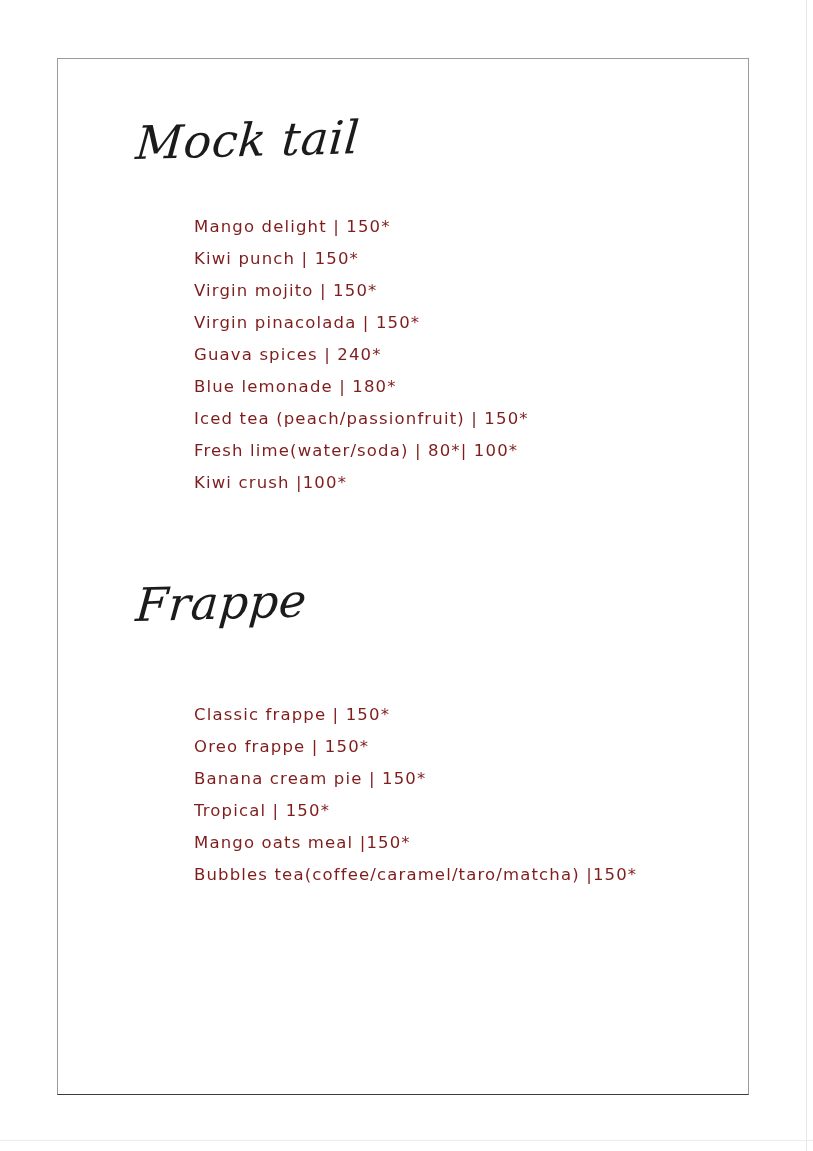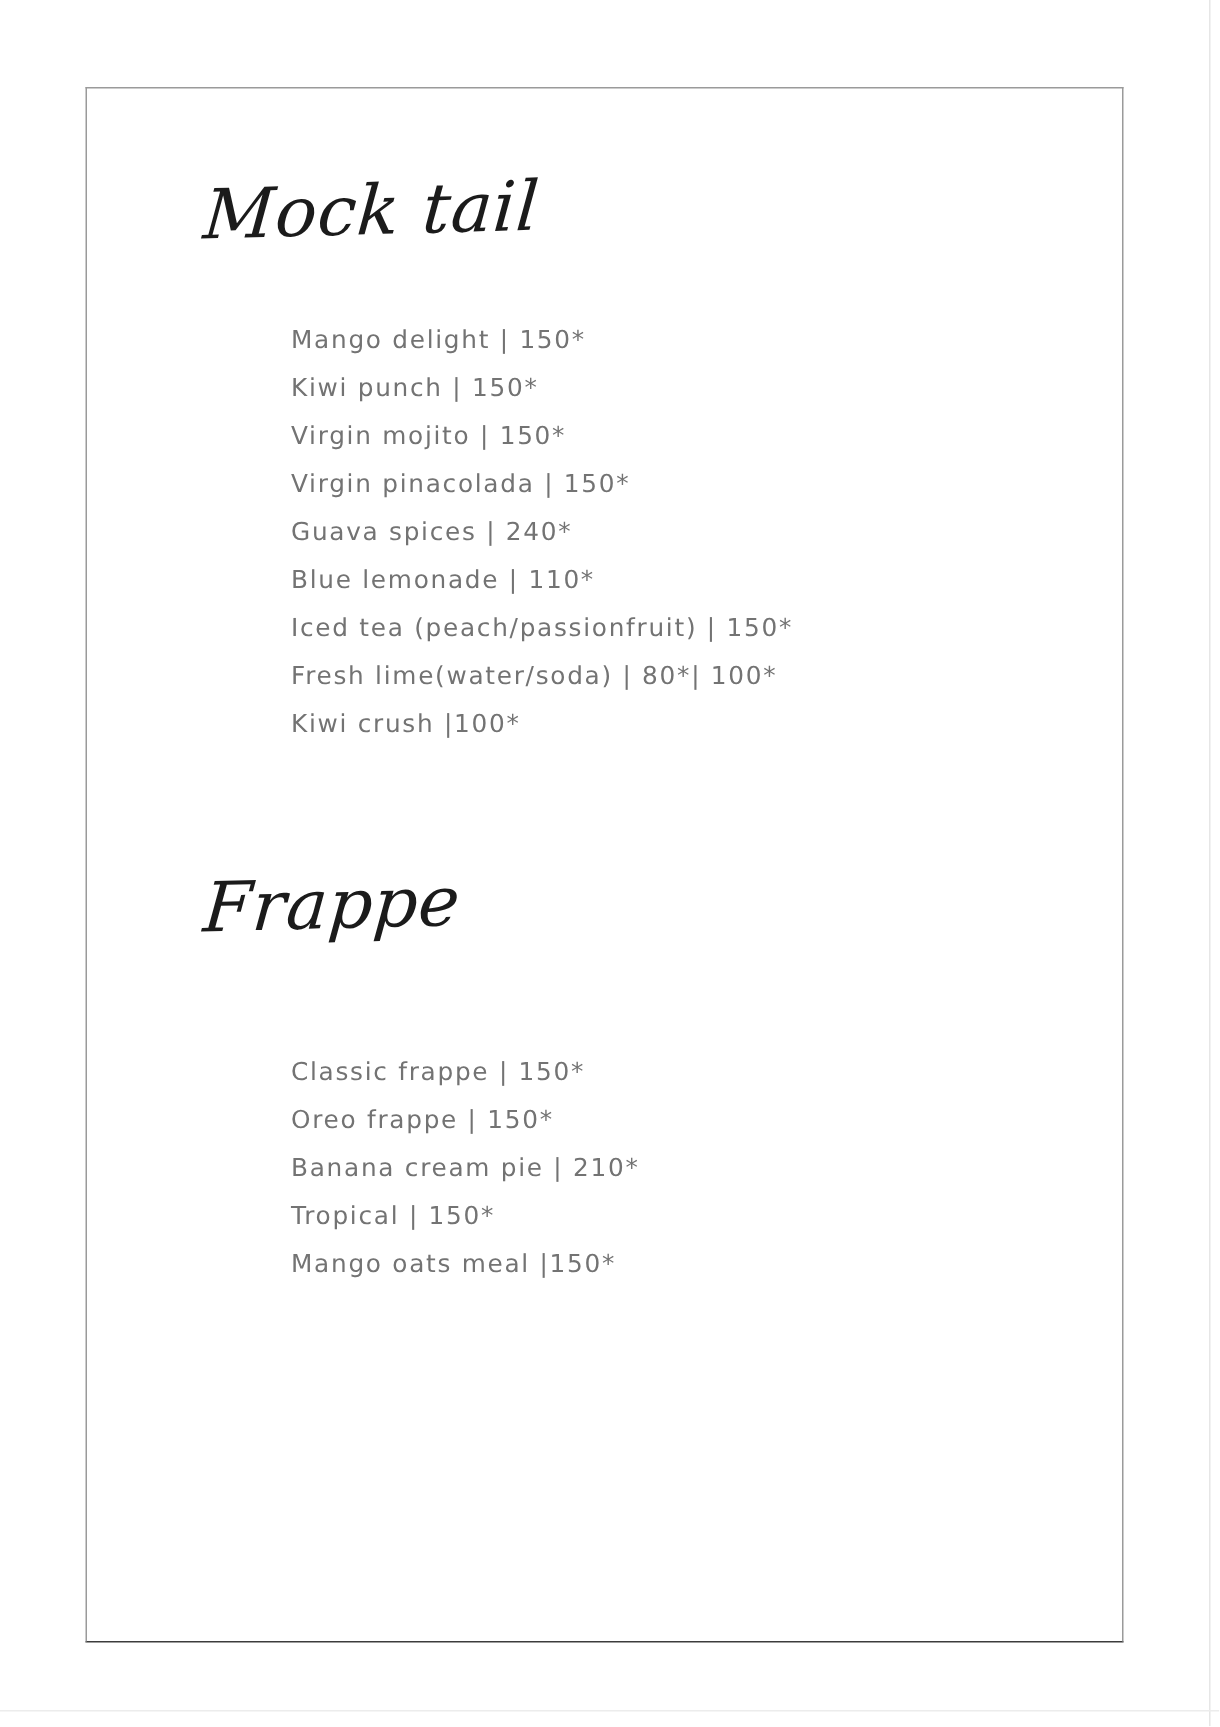--- a/index.html
+++ b/index.html
@@ -78,21 +78,21 @@
     padding: 0;
     margin-top: 44px;
     margin-left: 136px;
   }
   .section-frappe .items { margin-top: 70px; }
   .item {
     font-family: "DejaVu Sans", sans-serif;
     font-size: 16.5px;
     line-height: 32px;
     letter-spacing: 1.15px;
-    color: #737373;
+    color: #7f1d1d;
     white-space: pre;
   }
 </style>
 </head>
 <body>
 
 <div class="page">
 
   <div class="page-edge-right"></div>
   <div class="page-edge-bottom"></div>
@@ -101,33 +101,34 @@
     <div class="menu-inner">
 
       <div class="section section-mocktail">
         <h2 class="section-title">Mock tail</h2>
         <ul class="items">
           <li class="item">Mango delight | 150*</li>
           <li class="item">Kiwi punch | 150*</li>
           <li class="item">Virgin mojito | 150*</li>
           <li class="item">Virgin pinacolada | 150*</li>
           <li class="item">Guava spices | 240*</li>
-          <li class="item">Blue lemonade | 110*</li>
+          <li class="item">Blue lemonade | 180*</li>
           <li class="item">Iced tea (peach/passionfruit) | 150*</li>
           <li class="item">Fresh lime(water/soda) | 80*| 100*</li>
           <li class="item">Kiwi crush |100*</li>
         </ul>
       </div>
 
       <div class="section section-frappe">
         <h2 class="section-title">Frappe</h2>
         <ul class="items">
           <li class="item">Classic frappe | 150*</li>
           <li class="item">Oreo frappe | 150*</li>
-          <li class="item">Banana cream pie | 210*</li>
+          <li class="item">Banana cream pie | 150*</li>
           <li class="item">Tropical | 150*</li>
           <li class="item">Mango oats meal |150*</li>
+          <li class="item">Bubbles tea(coffee/caramel/taro/matcha) |150*</li>
         </ul>
       </div>
 
     </div>
   </div>
 </div>
 
 </body></html>

